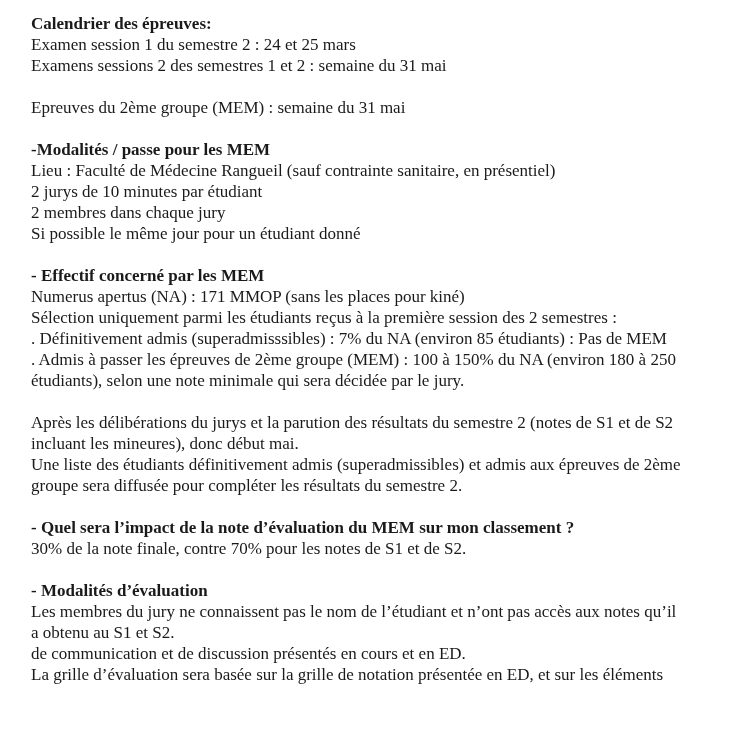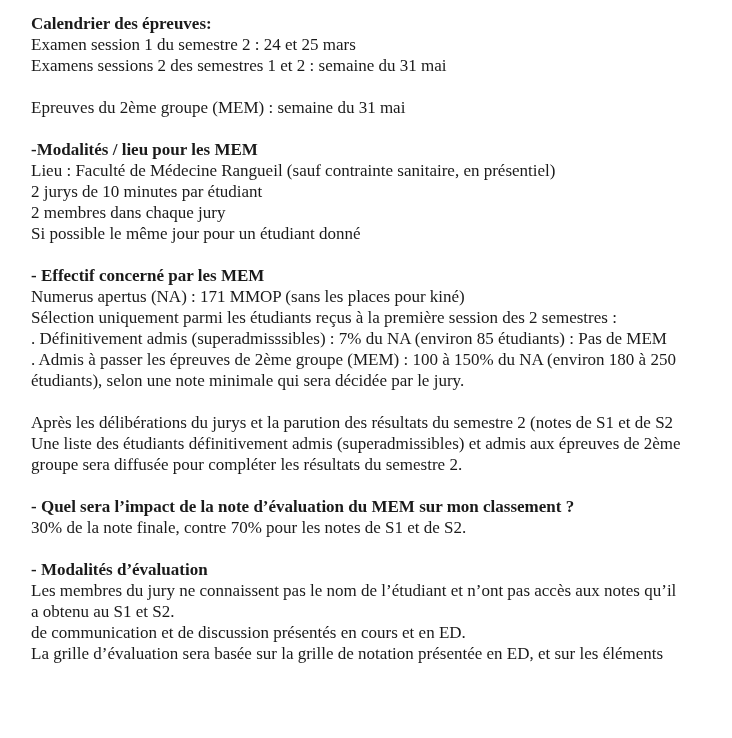--- a/index.html
+++ b/index.html
@@ -37,34 +37,35 @@
 </head>
 <body>
 
 <div class="doc">
   <div class="line b">Calendrier des épreuves:</div>
   <div class="line">Examen session 1 du semestre 2 : 24 et 25 mars</div>
   <div class="line">Examens sessions 2 des semestres 1 et 2 : semaine du 31 mai</div>
   <div class="line"></div>
   <div class="line">Epreuves du 2ème groupe (MEM) : semaine du 31 mai</div>
   <div class="line"></div>
-  <div class="line b">-Modalités / lieu pour les MEM</div>
+  <div class="line b">-Modalités / passe pour les MEM</div>
   <div class="line">Lieu : Faculté de Médecine Rangueil (sauf contrainte sanitaire, en présentiel)</div>
   <div class="line">2 jurys de 10 minutes par étudiant</div>
   <div class="line">2 membres dans chaque jury</div>
   <div class="line">Si possible le même jour pour un étudiant donné</div>
   <div class="line"></div>
   <div class="line b">- Effectif concerné par les MEM</div>
   <div class="line"><span class="i">Numerus apertus</span><span> (NA) : 171 MMOP (sans les places pour kiné)</span></div>
   <div class="line">Sélection uniquement parmi les étudiants reçus à la première session des 2 semestres :</div>
   <div class="line">. Définitivement admis (superadmisssibles) : 7% du NA (environ 85 étudiants) : Pas de MEM</div>
   <div class="line">. Admis à passer les épreuves de 2ème groupe (MEM) : 100 à 150% du NA (environ 180 à 250</div>
   <div class="line">étudiants), selon une note minimale qui sera décidée par le jury.</div>
   <div class="line"></div>
   <div class="line">Après les délibérations du jurys et la parution des résultats du semestre 2 (notes de S1 et de S2</div>
+  <div class="line">incluant les mineures), donc début mai.</div>
   <div class="line">Une liste des étudiants définitivement admis (superadmissibles) et admis aux épreuves de 2ème</div>
   <div class="line">groupe sera diffusée pour compléter les résultats du semestre 2.</div>
   <div class="line"></div>
   <div class="line b">- Quel sera l’impact de la note d’évaluation du MEM sur mon classement ?</div>
   <div class="line">30% de la note finale, contre 70% pour les notes de S1 et de S2.</div>
   <div class="line"></div>
   <div class="line b">- Modalités d’évaluation</div>
   <div class="line">Les membres du jury ne connaissent pas le nom de l’étudiant et n’ont pas accès aux notes qu’il</div>
   <div class="line">a obtenu au S1 et S2.</div>
   <div class="line">de communication et de discussion présentés en cours et en ED.</div>

